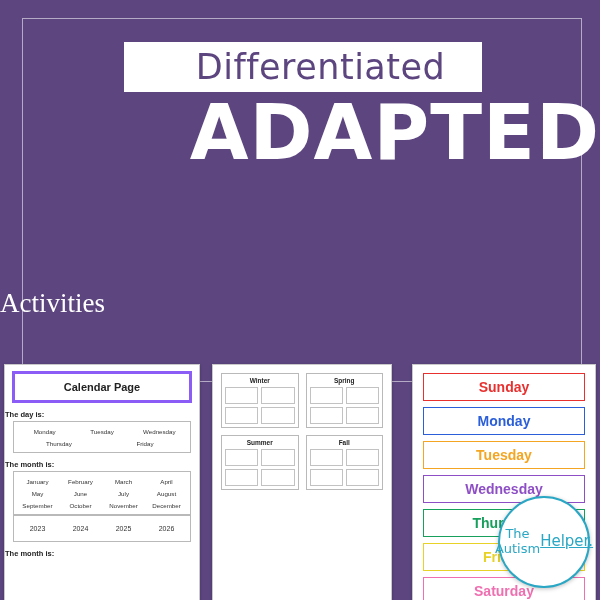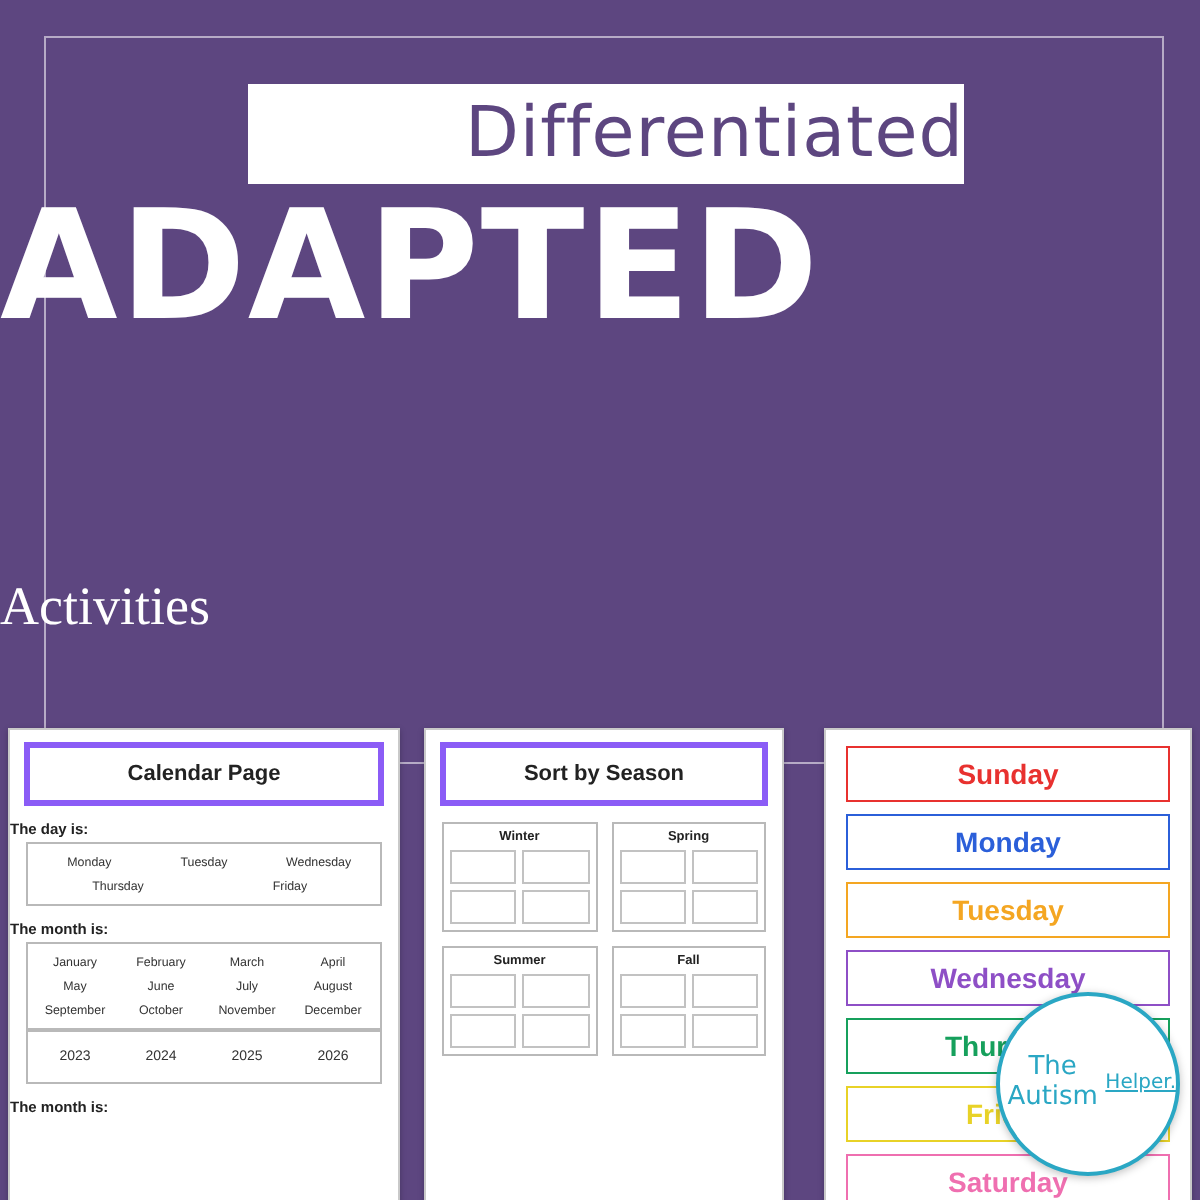--- a/index.html
+++ b/index.html
@@ -21,34 +21,34 @@
   .hero-border {
     position: absolute;
     left: 22px; top: 18px; right: 18px; bottom: -30px;
     border: 1.5px solid rgba(255,255,255,0.55);
   }
   .title-chip {
     position: absolute;
     left: 124px; top: 42px;
     width: 358px; height: 50px;
     background: #ffffff;
-    display: flex; align-items: center; justify-content: flex-end; padding-left: 35px;
+    display: flex; align-items: center; justify-content: center; padding-left: 35px;
   }
   .title-chip span {
     font-family: "DejaVu Sans", sans-serif;
     font-size: 35px;
     color: #5d4680;
     letter-spacing: 0.5px;
     line-height: 1;
     font-weight: 400;
   }
   .title-main {
     position: absolute;
     left: 0; right: 0; top: 98px;
-    text-align: left;
+    text-align: right;
     color: #ffffff;
     font-family: "DejaVu Sans", sans-serif;
     font-weight: bold;
     line-height: 0.92;
     letter-spacing: 1px;
   }
   .title-main .l1 { font-size: 76px; display: block; }
   .title-main .l2 { font-size: 76px; display: block; }
   .title-sub {
     position: absolute;
@@ -171,21 +171,21 @@
     text-align: center;
     line-height: 1.15;
     box-shadow: 0 1px 4px rgba(0,0,0,0.25);
   }
   .logo span {
     display: block;
     color: #2aa7c4;
     font-size: 13px;
     font-family: "DejaVu Sans", sans-serif;
   }
-  .logo .l-small { font-size: 10px; text-decoration: underline; }
+  .logo .l-small { font-size: 15px; text-decoration: underline; }
 </style>
 </head>
 <body>
 
 <div class="hero">
   <div class="hero-border"></div>
 
   <div class="title-chip">
     <span>Differentiated</span>
   </div>
@@ -243,21 +243,20 @@
         <span>2024</span>
         <span>2025</span>
         <span>2026</span>
       </div>
     </div>
 
     <div class="sect-label">The month is:</div>
   </div>
 
   <div class="card card-b">
-    <div class="card-title">Sort by Season</div>
 
     <div class="season-grid">
       <div class="season-cell">
         <div class="season-name">Winter</div>
         <div class="season-boxes">
           <i></i>
             <i></i>
           <i></i>
             <i></i>
         </div>

